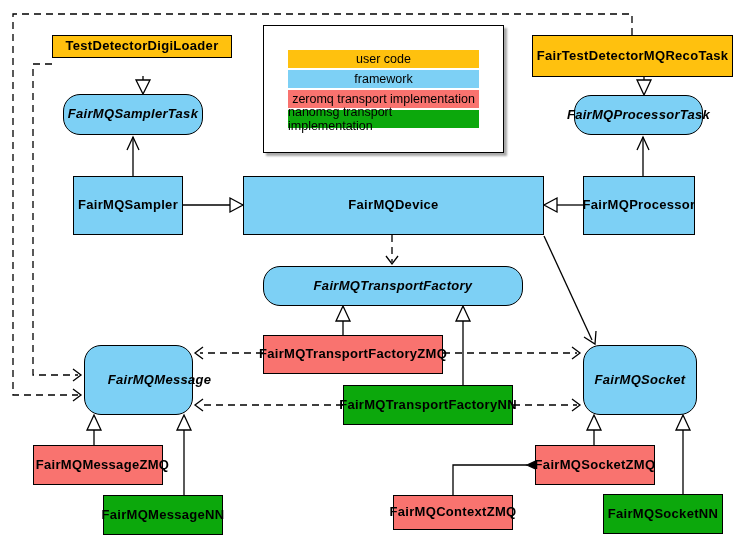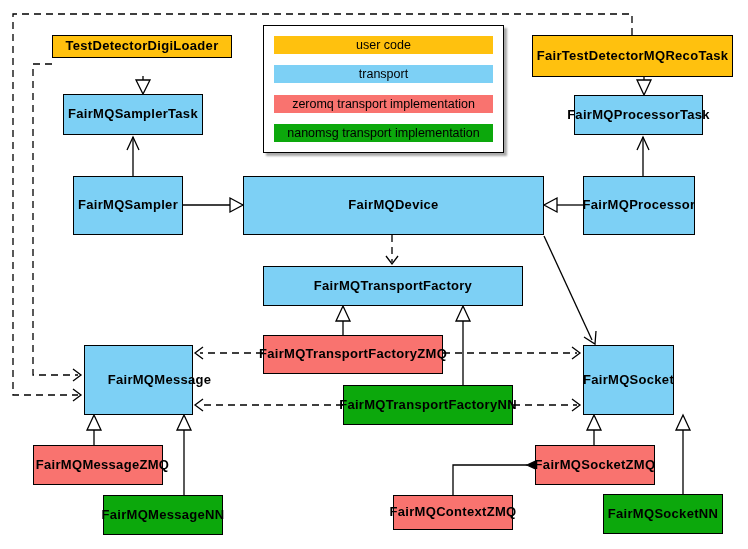--- a/index.html
+++ b/index.html
@@ -6,26 +6,26 @@
   #stage{
     position:relative;width:748px;height:549px;background:#ffffff;
     font-family:"Liberation Sans","DejaVu Sans",sans-serif;overflow:hidden;
   }
   #wires{position:absolute;left:0;top:0;width:748px;height:549px;}
   .node{
     position:absolute;display:flex;align-items:center;justify-content:center;
     border:1px solid #000;box-sizing:border-box;text-align:center;
     font-size:13px;font-weight:bold;color:#000;letter-spacing:.3px;line-height:1.1;
   }
-  .abstract{}
+  .abstract{font-style:italic;border-radius:17px;}
   .legend{
     position:absolute;left:263px;top:25px;width:241px;height:128px;
     background:#fff;border:1.5px solid #000;box-sizing:border-box;
     display:flex;flex-direction:column;justify-content:space-between;
-    padding:10px;box-shadow:3px 3px 2px #a9a9a9;
+    padding:24px;box-shadow:3px 3px 2px #a9a9a9;
   }
   .legend-bar{
     height:18px;display:flex;align-items:center;justify-content:center;
     font-size:12.5px;font-weight:normal;color:#000;
   }
   .wire{stroke:#000;stroke-width:1.3;fill:none;}
   .dashed{stroke-dasharray:7,5;}
   .tri{fill:#fff;stroke:#000;stroke-width:1.3;}
   .diamond{fill:#000;stroke:#000;stroke-width:1.3;}
   .caret{fill:none;stroke:#000;stroke-width:1.3;}
@@ -138,21 +138,21 @@
     </g>
 
     <g>
       <path class="wire dashed" d="M513,405 H577"></path>
       <polyline class="caret" points="572,399 580,405 572,411"></polyline>
     </g>
   </svg>
 
   <div class="legend">
     <div class="legend-bar" style="background-color: rgb(255, 193, 14);">user code</div>
-    <div class="legend-bar" style="background-color: rgb(125, 208, 245);">transport</div>
+    <div class="legend-bar" style="background-color: rgb(125, 208, 245);">framework</div>
     <div class="legend-bar" style="background-color: rgb(249, 115, 111);">zeromq transport implementation</div>
     <div class="legend-bar" style="background-color: rgb(12, 168, 12);">nanomsg transport implementation</div>
   </div>
 
   <div class="node" style="left: 52px; top: 35px; width: 180px; height: 23px; background-color: rgb(255, 193, 14);">TestDetectorDigiLoader</div>
 
   <div class="node" style="left: 532px; top: 35px; width: 201px; height: 42px; background-color: rgb(255, 193, 14);">FairTestDetectorMQRecoTask</div>
 
   <div class="node abstract" style="left: 63px; top: 94px; width: 140px; height: 41px; background-color: rgb(125, 208, 245);">FairMQSamplerTask</div>
 
@@ -165,21 +165,21 @@
   <div class="node" style="left: 583px; top: 176px; width: 112px; height: 59px; background-color: rgb(125, 208, 245);">FairMQProcessor</div>
 
   <div class="node abstract" style="left: 263px; top: 266px; width: 260px; height: 40px; background-color: rgb(125, 208, 245);">FairMQTransportFactory</div>
 
   <div class="node" style="left: 263px; top: 335px; width: 180px; height: 39px; background-color: rgb(249, 115, 111);">FairMQTransportFactoryZMQ</div>
 
   <div class="node" style="left: 343px; top: 385px; width: 170px; height: 40px; background-color: rgb(12, 168, 12);">FairMQTransportFactoryNN</div>
 
   <div class="node abstract" style="left: 84px; top: 345px; width: 109px; height: 70px; background-color: rgb(125, 208, 245); padding-left: 42px;">FairMQMessage</div>
 
-  <div class="node abstract" style="left: 583px; top: 345px; width: 91px; height: 70px; background-color: rgb(125, 208, 245);">FairMQSocket</div>
+  <div class="node abstract" style="left: 583px; top: 345px; width: 114px; height: 70px; background-color: rgb(125, 208, 245);">FairMQSocket</div>
 
   <div class="node" style="left: 33px; top: 445px; width: 130px; height: 40px; background-color: rgb(249, 115, 111); padding-left: 9px;">FairMQMessageZMQ</div>
 
   <div class="node" style="left: 103px; top: 495px; width: 120px; height: 40px; background-color: rgb(12, 168, 12);">FairMQMessageNN</div>
 
   <div class="node" style="left: 393px; top: 495px; width: 120px; height: 35px; background-color: rgb(249, 115, 111);">FairMQContextZMQ</div>
 
   <div class="node" style="left: 535px; top: 445px; width: 120px; height: 40px; background-color: rgb(249, 115, 111);">FairMQSocketZMQ</div>
 
   <div class="node" style="left: 603px; top: 494px; width: 120px; height: 40px; background-color: rgb(12, 168, 12);">FairMQSocketNN</div>

